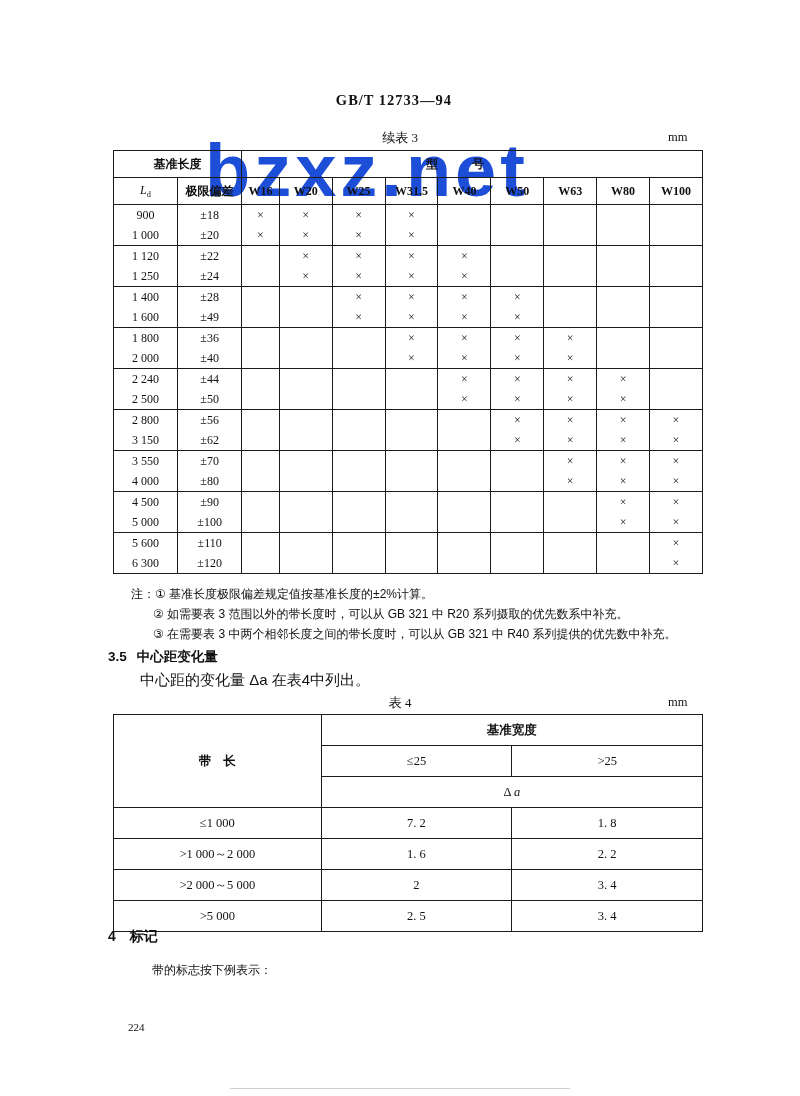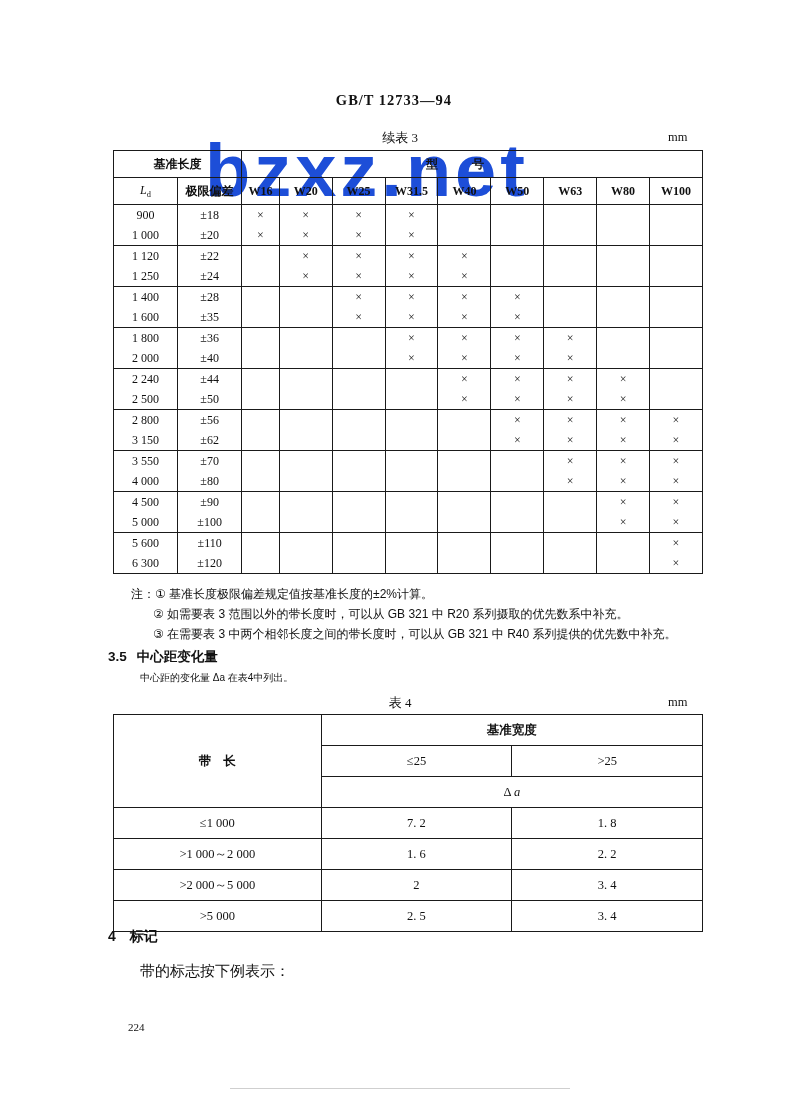--- a/index.html
+++ b/index.html
@@ -119,21 +119,21 @@
     font-family: "Liberation Sans", "DejaVu Sans", sans-serif;
     font-size: 13.5px;
     font-weight: bold;
   }
   #sec35 .num { margin-right: 10px; }
   #sec35-body {
     position: absolute;
     top: 671px;
     left: 140px;
     font-family: "Liberation Sans", "DejaVu Sans", sans-serif;
-    font-size: 10px;
+    font-size: 15px;
     font-weight: normal;
     text-align: right;
   }
 
   
   #t4-caption {
     position: absolute;
     top: 694px;
     left: 0;
     width: 800px;
@@ -161,23 +161,23 @@
     top: 928px;
     left: 108px;
     font-family: "Liberation Sans", "DejaVu Sans", sans-serif;
     font-size: 14px;
     font-weight: bold;
   }
   #sec4 .num { margin-right: 14px; }
   #sec4-body {
     position: absolute;
     top: 962px;
-    left: 140px;
+    left: 152px;
     font-family: "Liberation Sans", "DejaVu Sans", sans-serif;
-    font-size: 15px;
+    font-size: 12px;
     font-weight: normal;
     text-align: right;
   }
 
   
   #page-number {
     position: absolute;
     top: 1021px;
     left: 128px;
     font-size: 11px;
@@ -285,21 +285,21 @@
           <td class="mark nbb">×</td>
           <td class="mark nbb">×</td>
           <td class="mark nbb">×</td>
           <td class="mark nbb">×</td>
           <td class="mark nbb"></td>
           <td class="mark nbb"></td>
           <td class="mark nbb"></td>
         </tr>
         <tr>
           <td class="len nb">1 600</td>
-          <td class="tol nb">±35</td>
+          <td class="tol nb">±49</td>
           <td class="mark nb"></td>
           <td class="mark nb"></td>
           <td class="mark nb">×</td>
           <td class="mark nb">×</td>
           <td class="mark nb">×</td>
           <td class="mark nb">×</td>
           <td class="mark nb"></td>
           <td class="mark nb"></td>
           <td class="mark nb"></td>
         </tr>

